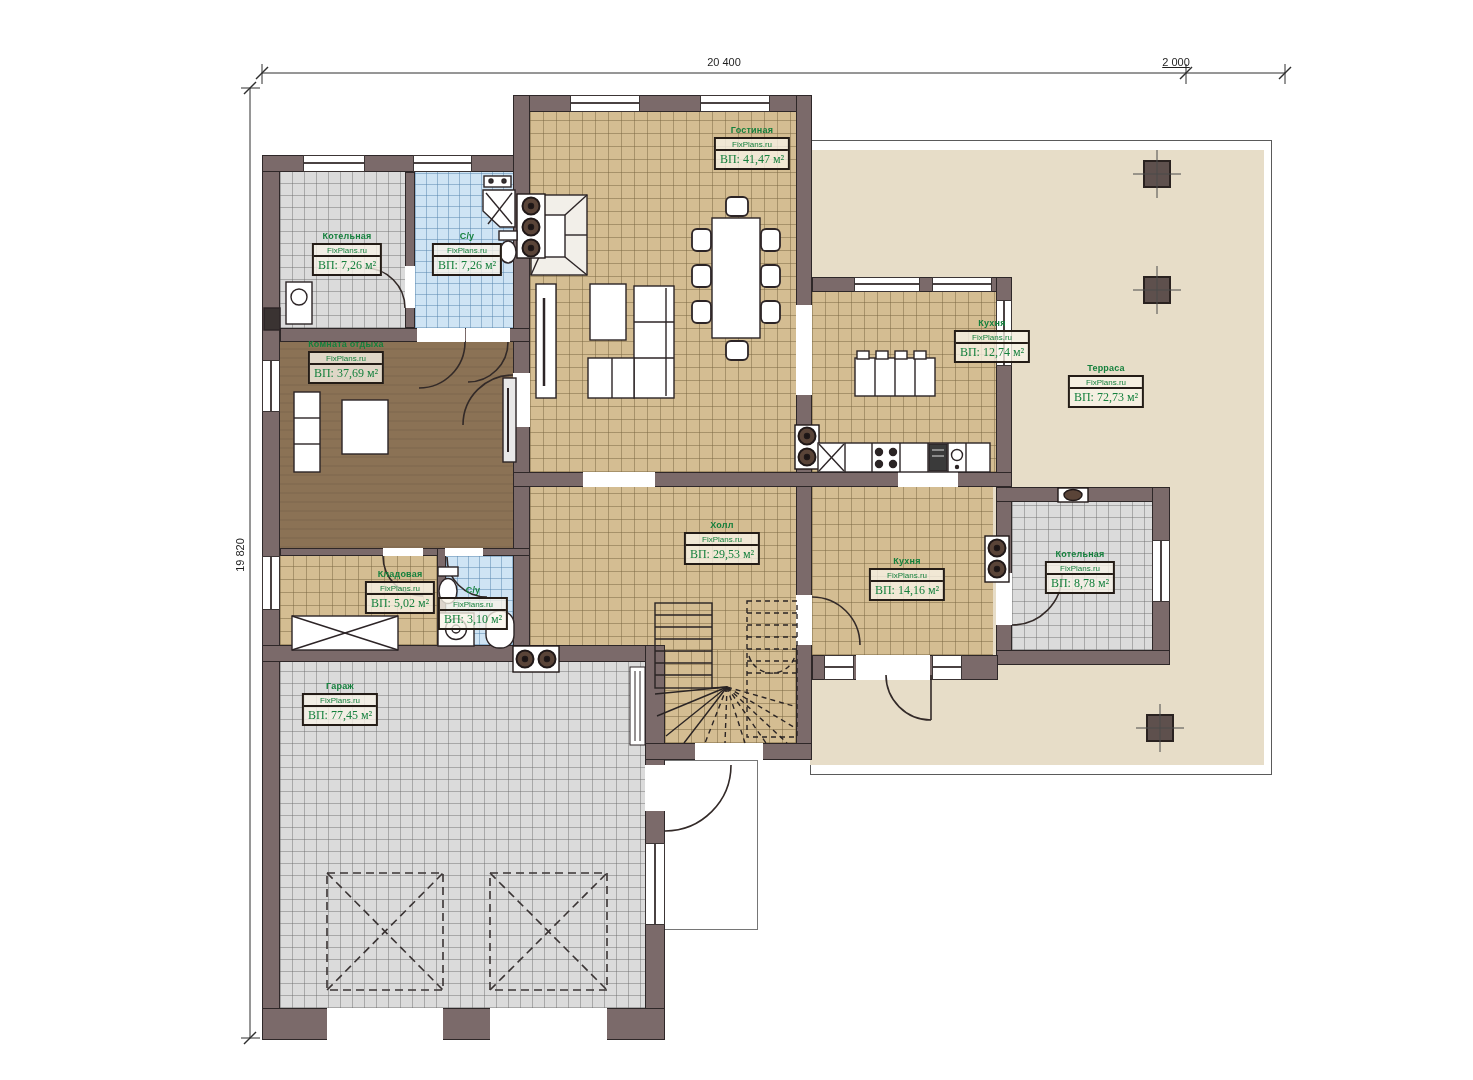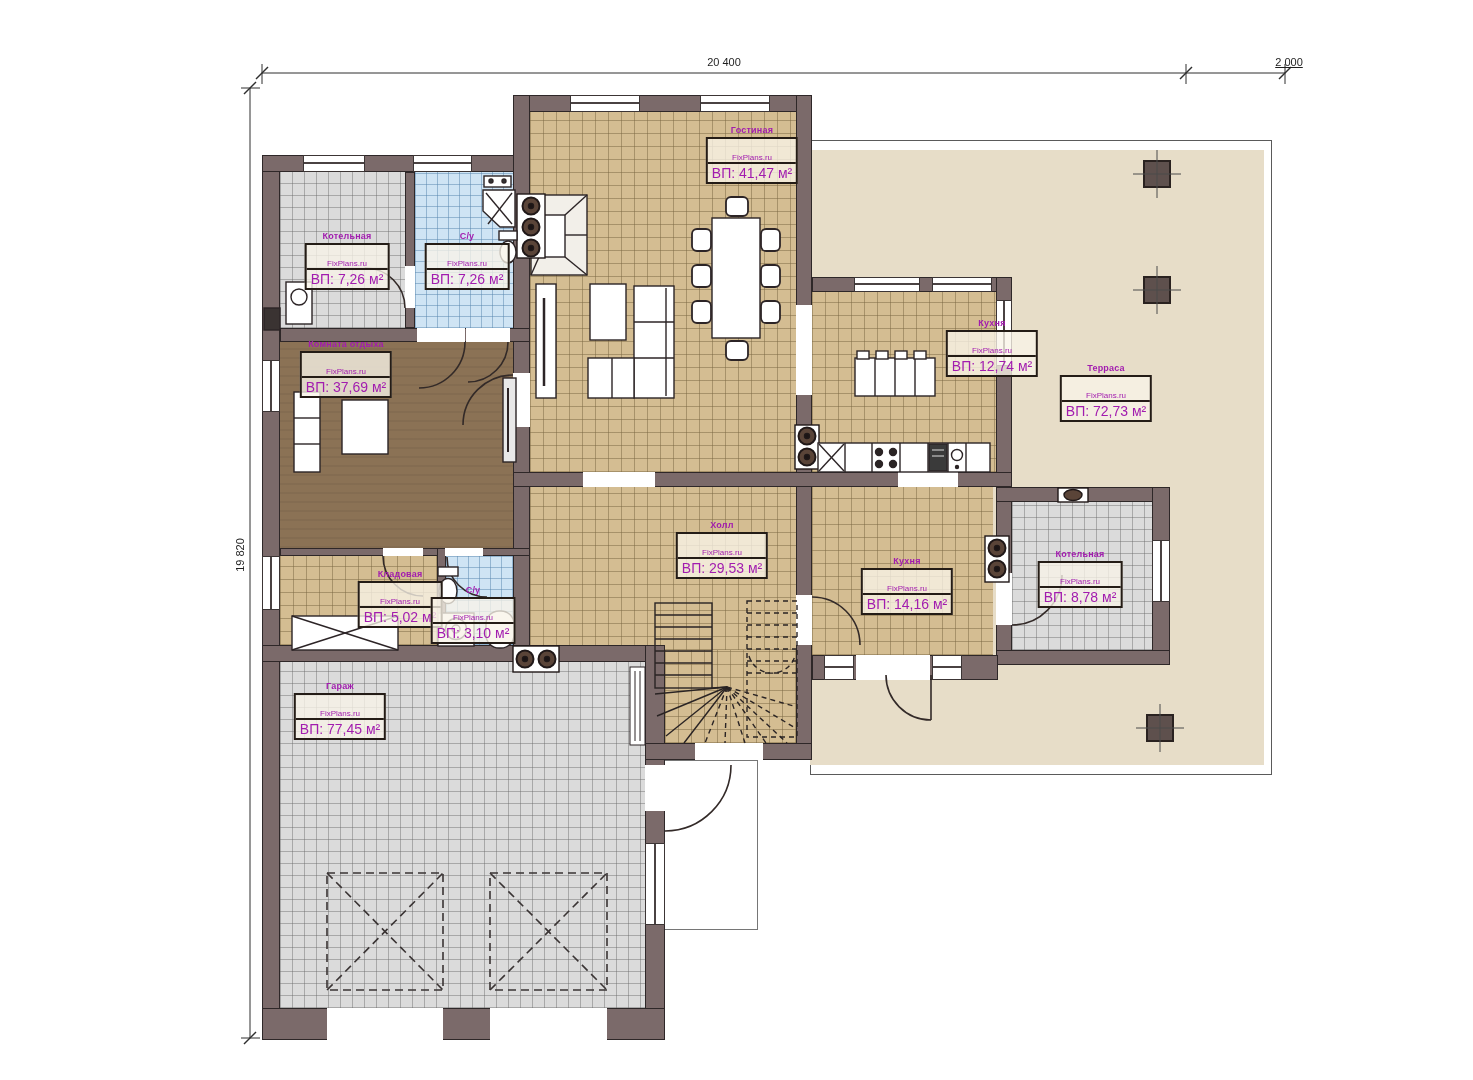--- a/index.html
+++ b/index.html
@@ -19,25 +19,25 @@
     repeating-linear-gradient(0deg,rgba(0,0,0,.05) 0 2px,transparent 2px 9px);z-index:10;}
   .terrace-outer{background:#fff;border:1px solid #5a5a5a;z-index:5;}
   .terrace-in{background:#e7ddc8;z-index:6;}
   .wall{background:#7b6a6a;border:1px solid #2e2728;z-index:20;}
   .win-h{z-index:25;border:1px solid #3c3535;background:linear-gradient(to bottom,#fff 0 42%,#4a4242 42% 54%,#fff 54%);}
   .win-v{z-index:25;border:1px solid #3c3535;background:linear-gradient(to right,#fff 0 42%,#4a4242 42% 54%,#fff 54%);}
   .open{background:#fff;z-index:25;}
   .porch{background:#fff;border:1px solid #767676;z-index:12;}
   .post{background:#5e504d;border:2px solid #2a2220;z-index:28;}
   svg.lines{position:absolute;left:0;top:0;z-index:35;pointer-events:none;}
-  .room-label{position:absolute;transform:translateX(-50%);text-align:center;z-index:50;color:#a21caf;}
+  .room-label{position:absolute;transform:translateX(-50%);text-align:center;z-index:50;color:#15803d;}
   .room-name{font-size:9px;font-weight:bold;white-space:nowrap;letter-spacing:.2px;}
   .room-box{display:inline-block;border:2px solid #241c16;background:rgba(248,243,232,.78);margin-top:2px;}
-  .room-box .r1{font-size:8px;padding:14px 4px 0 4px;border-bottom:2px solid #241c16;white-space:nowrap;}
-  .room-box .r2{font-size:14px;padding:1px 4px;white-space:nowrap;}
+  .room-box .r1{font-size:8px;padding:1px 4px 0 4px;border-bottom:2px solid #241c16;white-space:nowrap;}
+  .room-box .r2{font-size:12px;padding:1px 4px;white-space:nowrap;font-family:Liberation Serif, serif;}
   .dim{position:absolute;font-size:11px;color:#1f1f1f;z-index:50;white-space:nowrap;}
 </style>
 </head>
 <body>
 
 <div class="plan">
 
   <div class="abs terrace-outer" style="left:810px;top:140px;width:462px;height:635px;"></div>
   <div class="abs terrace-in" style="left:810px;top:150px;width:454px;height:615px;"></div>
 
@@ -308,21 +308,21 @@
         <line x1="292" y1="650" x2="398" y2="616"></line>
     </g>
     <g stroke="#2c2426" stroke-width="1" fill="#fff">
       <rect x="630" y="667" width="15" height="78"></rect>
       <line x1="635" y1="671" x2="635" y2="741"></line>
         <line x1="640" y1="671" x2="640" y2="741"></line>
     </g>
   </svg>
 
   <div class="dim" style="left:724px;top:56px;transform:translateX(-50%);">20 400</div>
-  <div class="dim" style="left:1289px;top:56px;transform:translateX(-50%);text-decoration:underline;">2 000</div>
+  <div class="dim" style="left:1176px;top:56px;transform:translateX(-50%);text-decoration:underline;">2 000</div>
   <div class="dim" style="left:240px;top:555px;transform:translate(-50%,-50%) rotate(-90deg);">19 820</div>
 
   <div class="room-label" style="left:752px;top:125px;">
     <div class="room-name">Гостиная</div>
     <div class="room-box"><div class="r1">FixPlans.ru</div>
     <div class="r2">ВП: 41,47 м²</div></div>
   </div>
   <div class="room-label" style="left:347px;top:231px;">
     <div class="room-name">Котельная</div>
     <div class="room-box"><div class="r1">FixPlans.ru</div>

